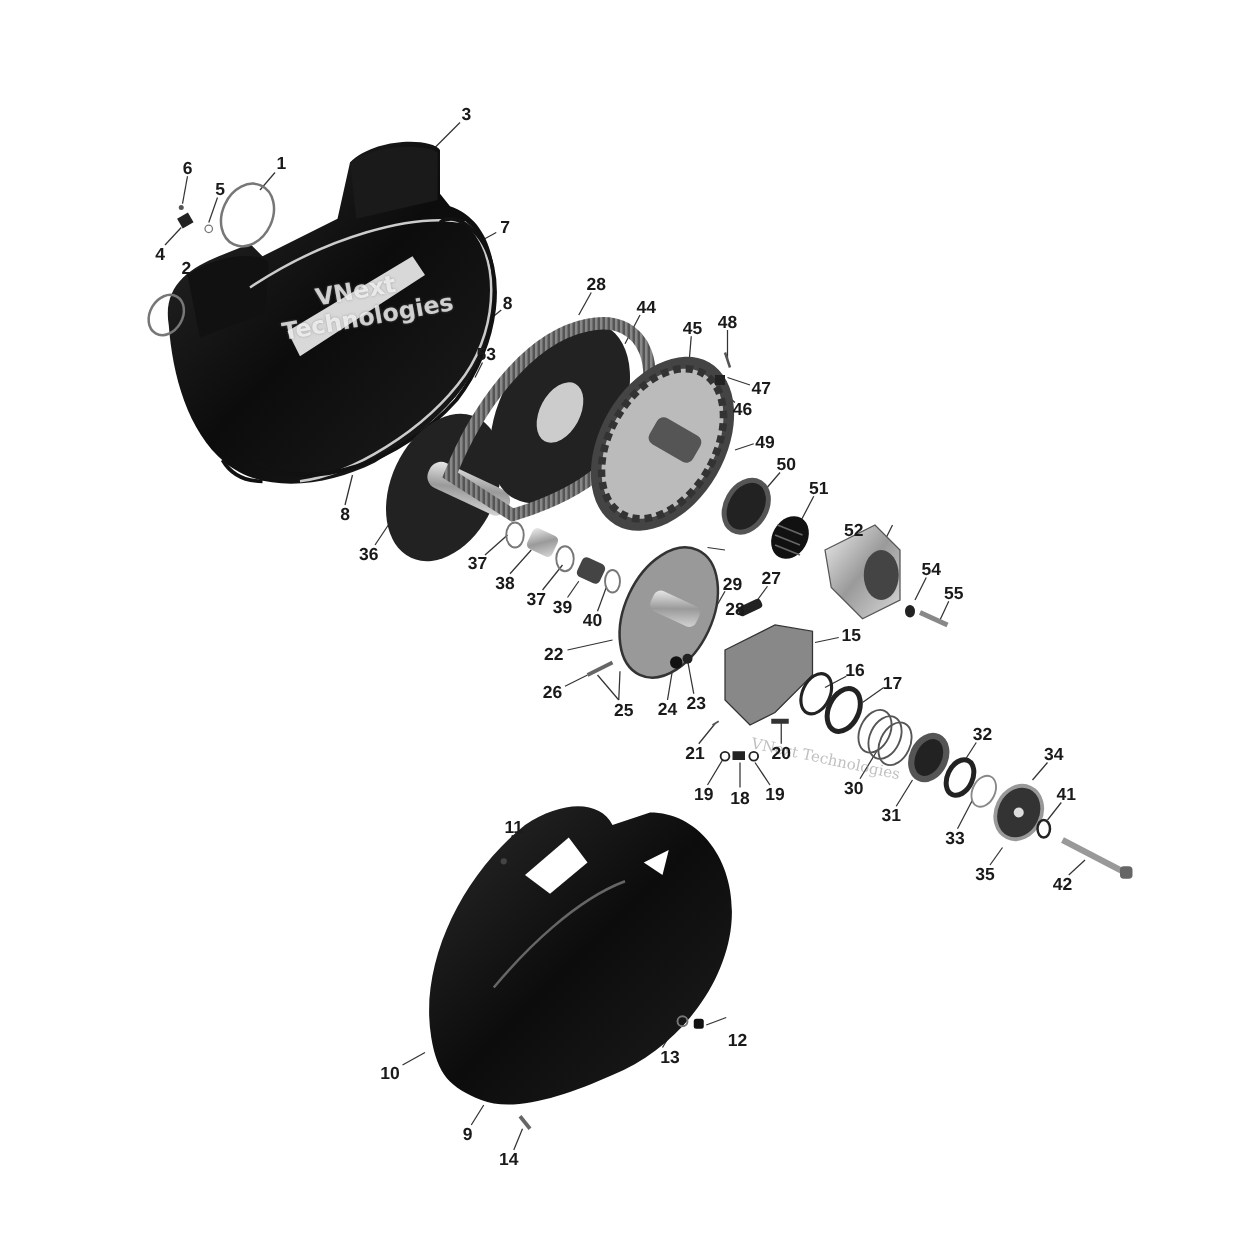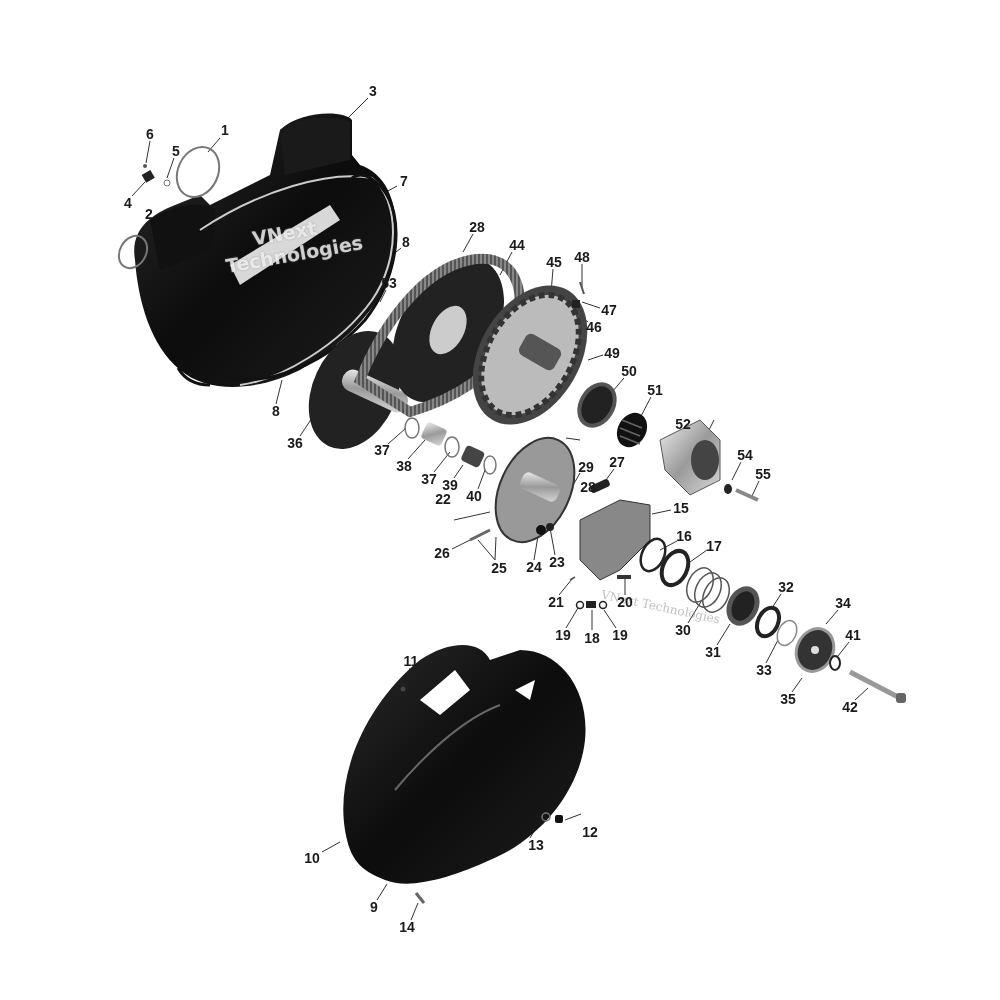--- a/index.html
+++ b/index.html
@@ -226,21 +226,21 @@
     <div class="lbl" style="left: 450px; top: 485px;">39</div>
     <div class="lbl" style="left: 474px; top: 496px;">40</div>
     <div class="lbl" style="left: 588px; top: 440px; margin-top: 47px;">28</div>
     <div class="lbl" style="left: 586px; top: 467px; text-align: center;">29</div>
     <div class="lbl" style="left: 617px; top: 462px;">27</div>
     <div class="lbl" style="left: 745px; top: 455px;">54</div>
     <div class="lbl" style="left: 763px; top: 474px;">55</div>
     <div class="lbl" style="left: 681px; top: 508px;">15</div>
     <div class="lbl" style="left: 684px; top: 536px;">16</div>
     <div class="lbl" style="left: 714px; top: 546px;">17</div>
-    <div class="lbl" style="left: 443px; top: 499px;">22</div>
+    <div class="lbl" style="left: 443px; top: 523px;">22</div>
     <div class="lbl" style="left: 442px; top: 553px;">26</div>
     <div class="lbl" style="left: 499px; top: 568px;">25</div>
     <div class="lbl" style="left: 534px; top: 567px;">24</div>
     <div class="lbl" style="left: 557px; top: 562px;">23</div>
     <div class="lbl" style="left: 556px; top: 602px;">21</div>
     <div class="lbl" style="left: 625px; top: 602px;">20</div>
     <div class="lbl" style="left: 563px; top: 635px;">19</div>
     <div class="lbl" style="left: 592px; top: 638px;">18</div>
     <div class="lbl" style="left: 620px; top: 635px;">19</div>
     <div class="lbl" style="left: 683px; top: 630px;">30</div>

